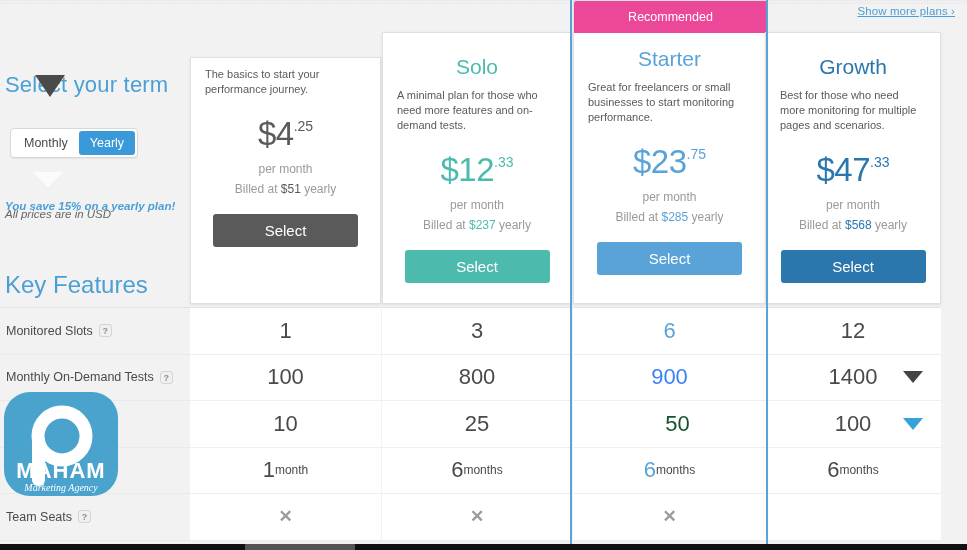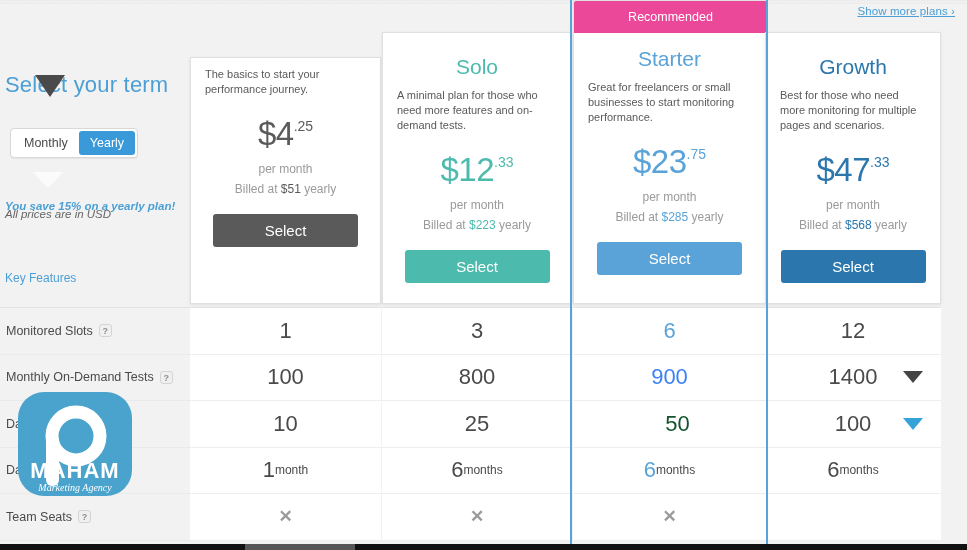--- a/index.html
+++ b/index.html
@@ -104,21 +104,21 @@
     left: 5px; top: 208px;
     font-size: 11.5px;
     font-style: italic;
     color: #666;
     white-space: nowrap;
   }
 
   .key-features {
     position: absolute;
     left: 5px; top: 271px;
-    font-size: 12px;
+    font-size: 24px;
     color: #4b9fd5;
     font-weight: 400;
   }
 
   
   .feat-labels {
     position: absolute;
     left: 0; top: 307px;
     width: 190px;
     border-top: 1px solid #e2e2e2;
@@ -284,21 +284,21 @@
     position: absolute;
     width: 0; height: 0;
     border-left: 15px solid transparent;
     border-right: 15px solid transparent;
     z-index: 40;
   }
 
   
   .watermark {
     position: absolute;
-    left: 16px; top: 390px;
+    left: 2px; top: 390px;
     width: 118px;
     height: 108px;
     z-index: 50;
     pointer-events: none;
   }
 
   .bottom-strip {
     position: absolute;
     left: 0; bottom: 0;
     width: 967px;
@@ -387,21 +387,21 @@
         </div>
       </div>
     </div>
     <div class="plan" style="left: 382px; width: 190px;">
       <div class="plan-card" style="top: 32px; height: 272px; width: 190px;">
         <div style="padding-top:0px">
           <div class="plan-name" style="color:#4cbbae">Solo</div>
           <div class="plan-desc">A minimal plan for those who need more features and on-demand tests.</div>
           <div class="price" style="color:#4cbbae"><span class="amt">$</span><span class="amt">12</span><span class="cents">.33</span></div>
           <div class="per-month">per month</div>
-          <div class="billed"><span>Billed at </span><span class="amt2" style="color:#4cbbae">$223</span><span> yearly</span></div>
+          <div class="billed"><span>Billed at </span><span class="amt2" style="color:#4cbbae">$237</span><span> yearly</span></div>
           <button class="select-btn" style="background:#4cbbae">Select</button>
         </div>
       </div>
       <div class="vals" style="width: 190px;">
         <div class="val-row">
           <span>3</span>
         </div>
         <div class="val-row">
           <span>800</span>
         </div>

